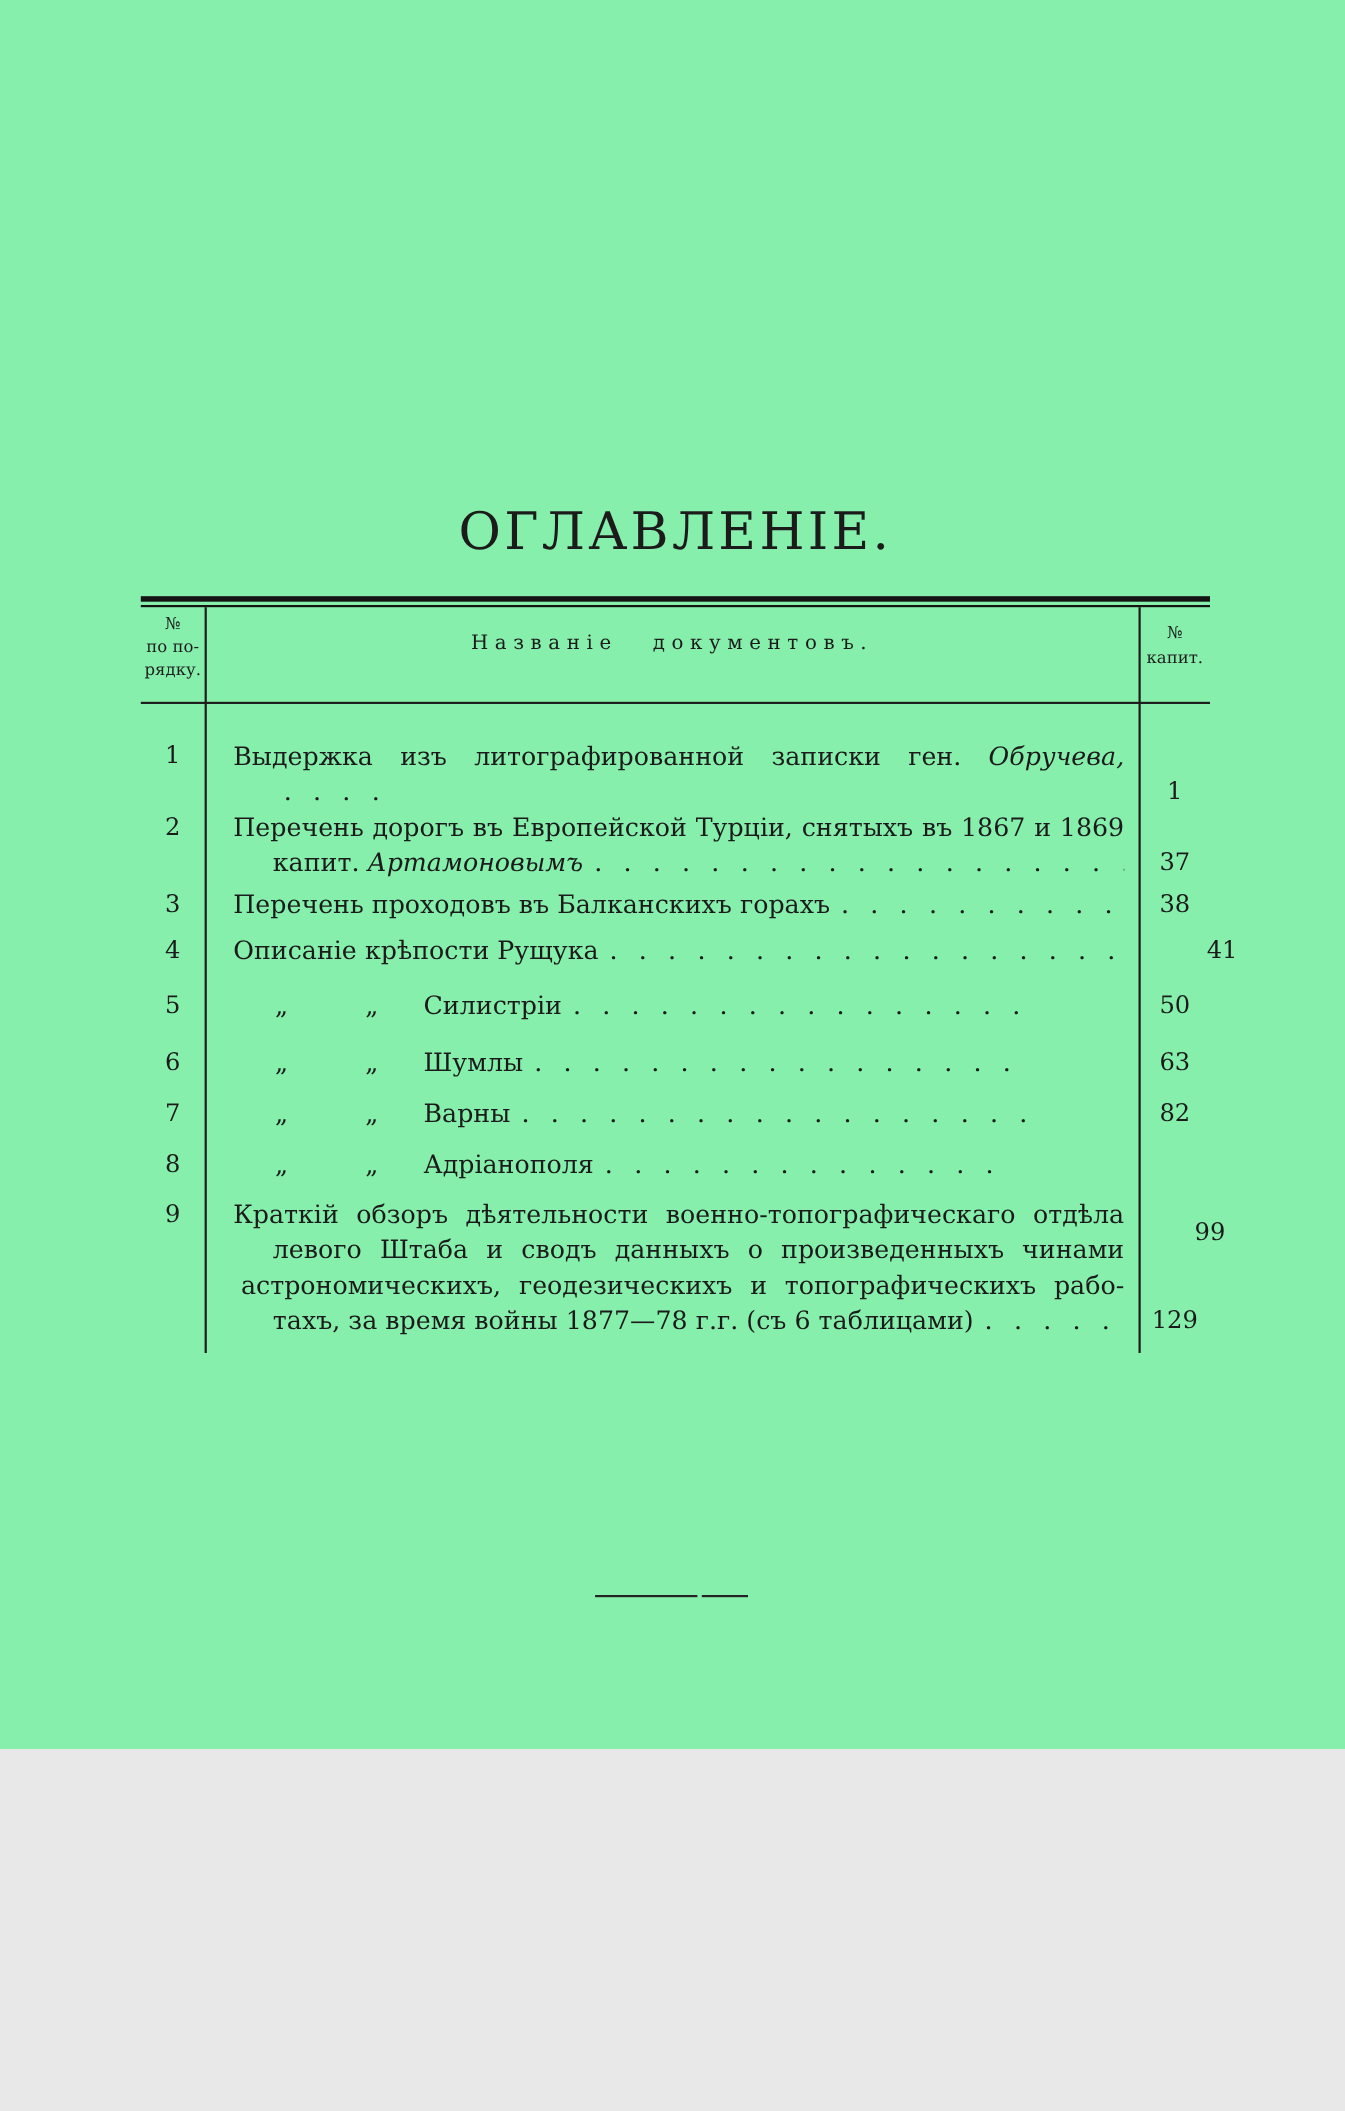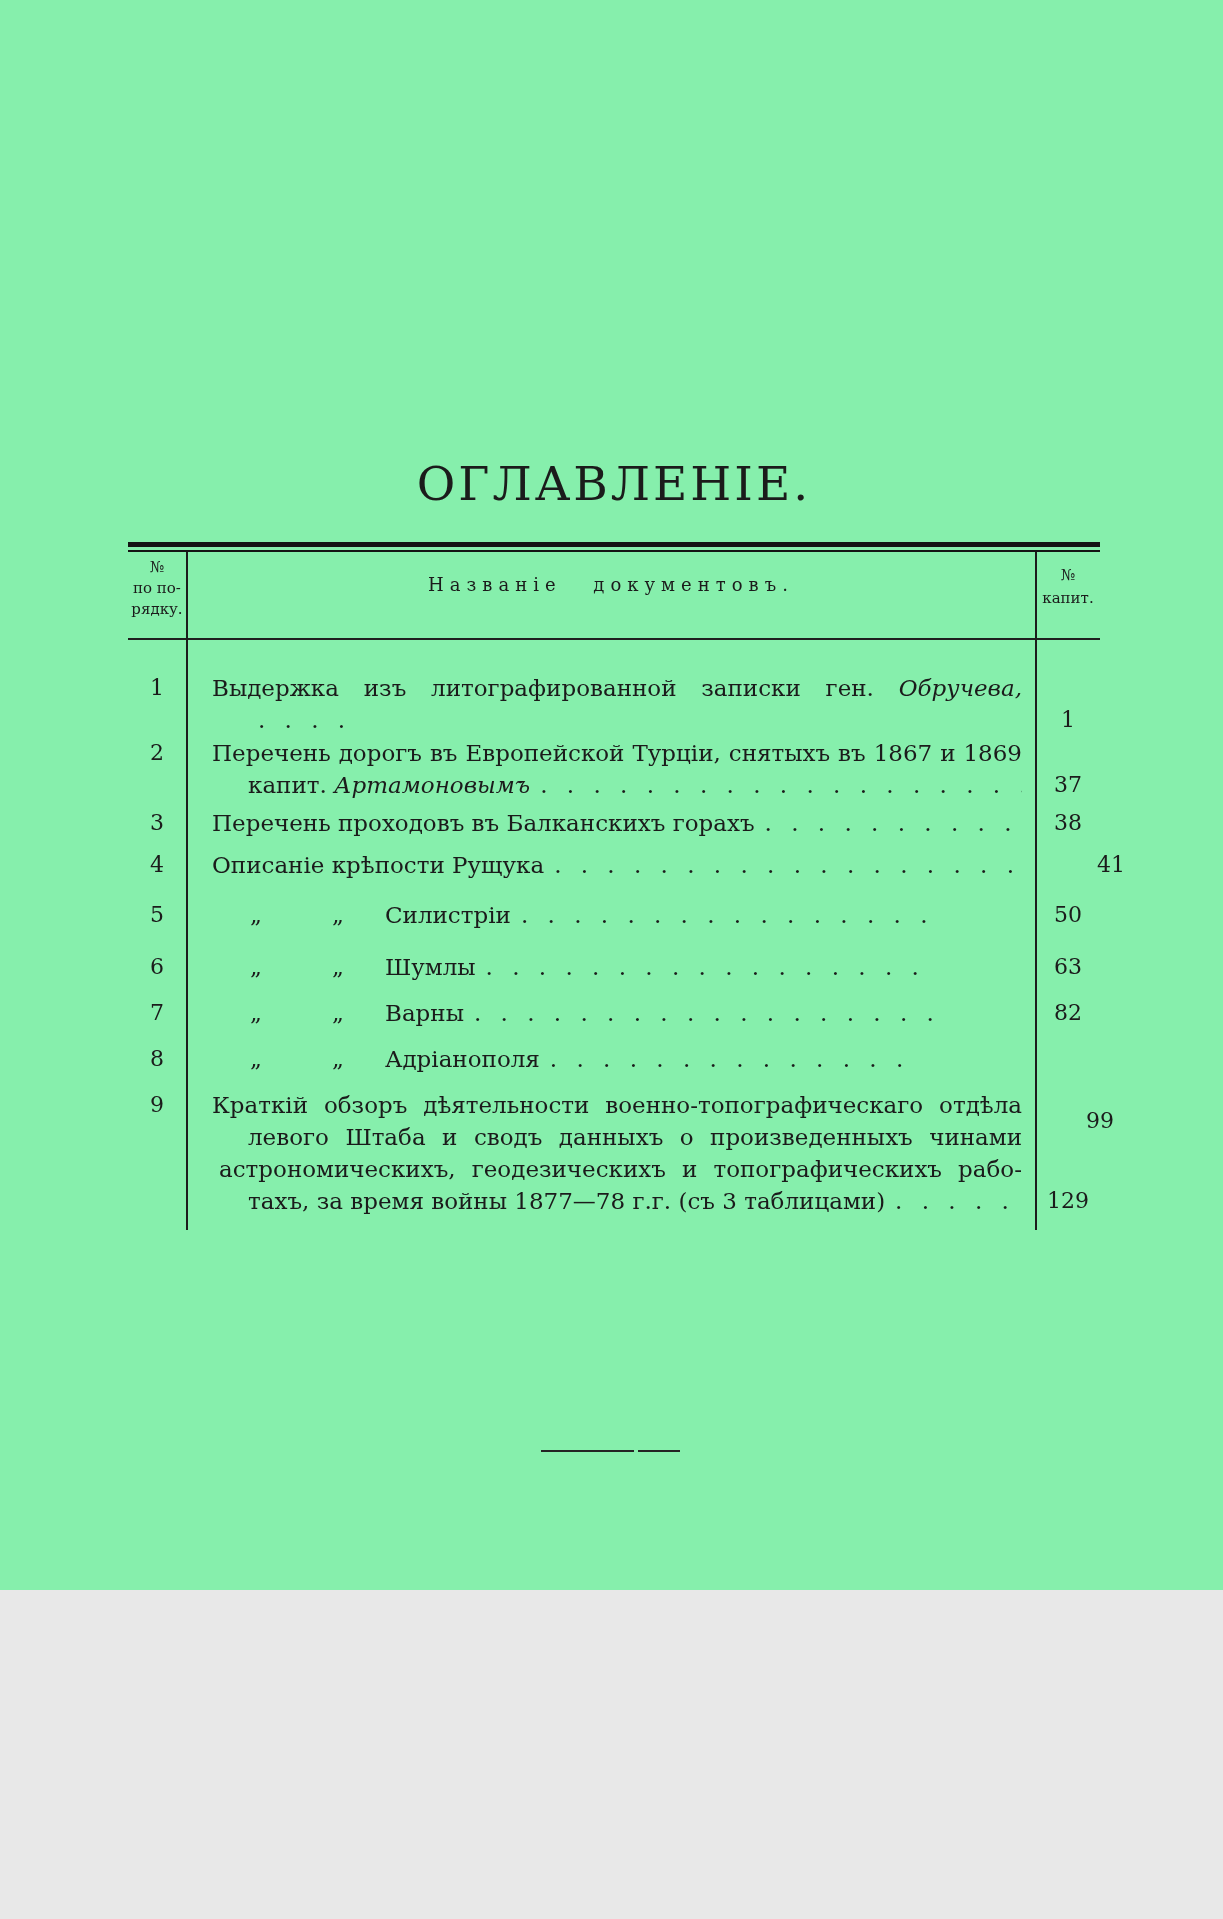--- a/index.html
+++ b/index.html
@@ -140,21 +140,21 @@
         <span class="dcell2">„</span>
         <span class="dname">Адріанополя</span>
         <span class="leader">. . . . . . . . . . . . . .</span>
       </div>
       <div class="pagecell" style="top: 1105px; margin-left: 32px;">99</div>
       <div class="numcell" style="top: 1089px;">9</div>
       <div class="tline ind-first just" style="top: 1089px;">Краткій обзоръ дѣятельности военно-топографическаго отдѣла По-</div>
       <div class="tline ind-cont just" style="top: 1121px;">левого Штаба и сводъ данныхъ о произведенныхъ чинами отдѣла</div>
       <div class="tline ind-cont just" style="top: 1153px; padding-left: 32px;">астрономическихъ, геодезическихъ и топографическихъ рабо-</div>
       <div class="tline flexline ind-cont" style="top: 1185px;">
-        <span class="txt">тахъ, за время войны 1877—78 г.г. (съ 3 таблицами)</span>
+        <span class="txt">тахъ, за время войны 1877—78 г.г. (съ 6 таблицами)</span>
         <span class="leader">. . . . . .</span>
       </div>
       <div class="pagecell" style="top: 1185px;">129</div>
     </div>
 
   <div class="abs divider-a"></div>
   <div class="abs divider-b"></div>
 
   <div class="abs watermark">Библиотека "Руниверс"</div>
 </div>

